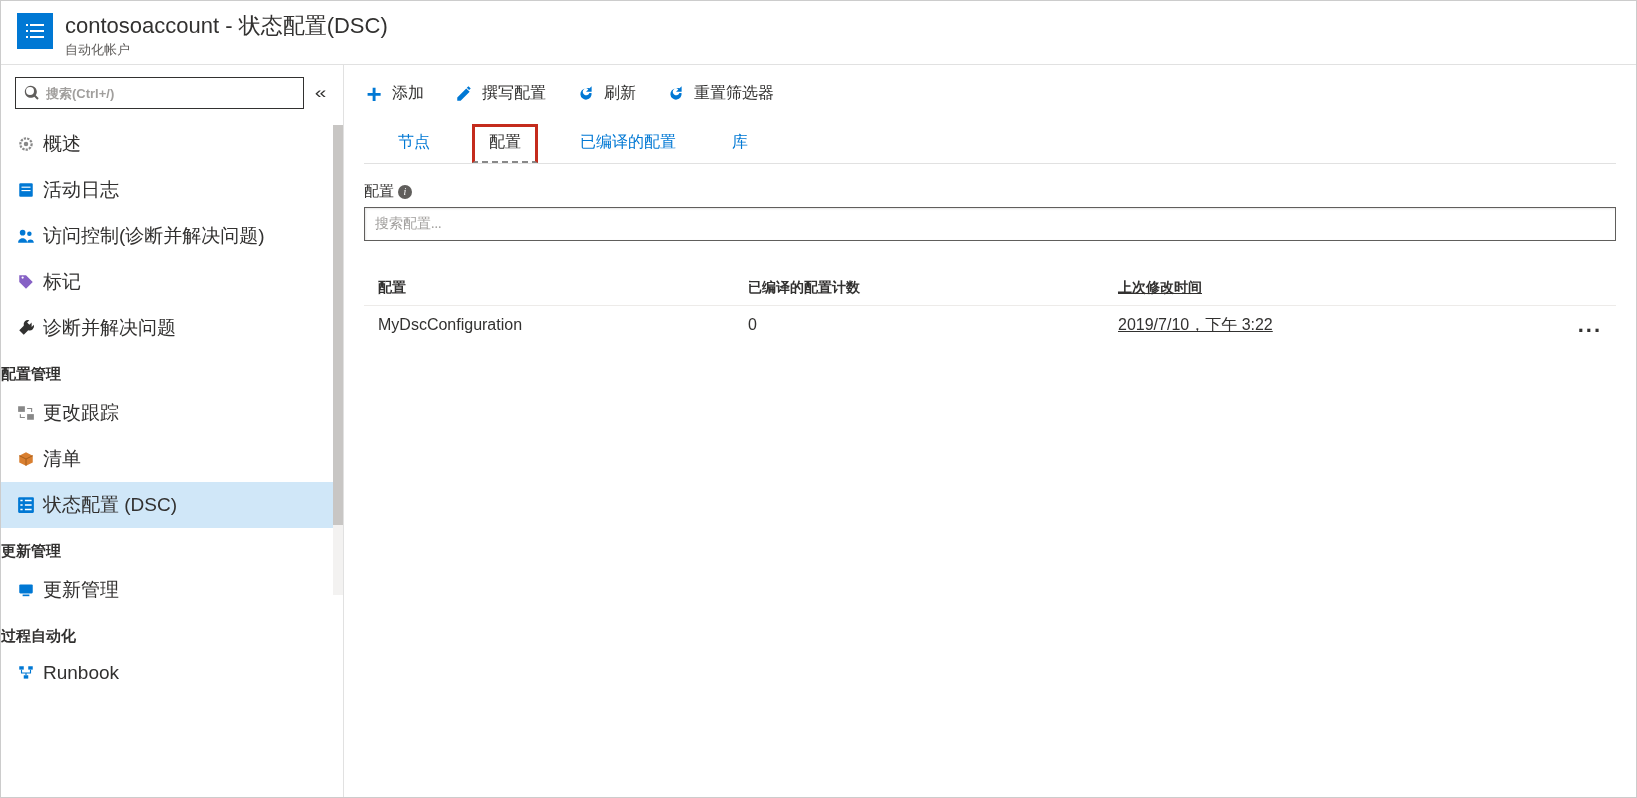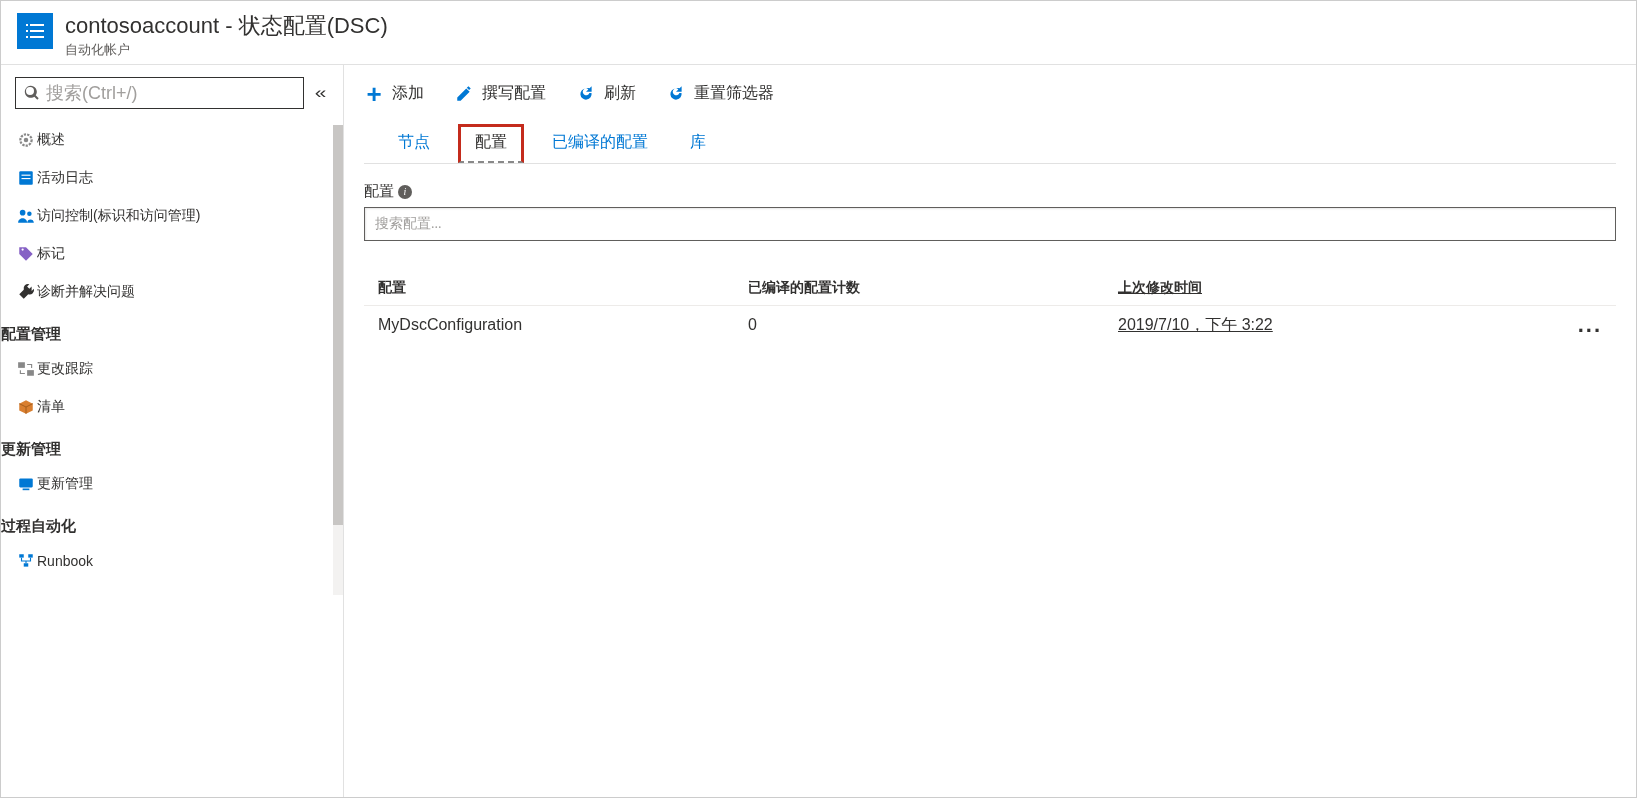--- a/index.html
+++ b/index.html
@@ -14,41 +14,41 @@
   .header-subtitle { font-size: 13px; color: #605e5c; }
   
   
   .main { display: flex; height: calc(798px - 64px); }
   
   
   .sidebar { width: 343px; border-right: 1px solid #e1e1e1; display: flex; flex-direction: column; position: relative; overflow-y: auto; }
   .sidebar-top { display: flex; align-items: center; padding: 12px 14px; gap: 8px; }
   .search-box { flex: 1; display: flex; align-items: center; border: 1px solid #323130; height: 32px; padding: 0 8px; }
   .search-box svg { width: 16px; height: 16px; fill: #605e5c; margin-right: 6px; flex-shrink: 0; }
-  .search-box input { border: none; outline: none; font-size: 18px; flex: 1; color: #8b5cf6; }
+  .search-box input { border: none; outline: none; font-size: 13px; flex: 1; color: #8b5cf6; font-weight: bold; }
   .search-box input::placeholder { color: #a19f9d; }
   .collapse-btn { font-size: 16px; color: #323130; cursor: pointer; padding: 4px; transform: scaleX(1.3); }
   
-  .nav-item { display: flex; align-items: center; padding: 10px 16px; cursor: pointer; gap: 2px; font-size: 14px; }
+  .nav-item { display: flex; align-items: center; padding: 10px 16px; cursor: pointer; gap: 8px; font-size: 19px; }
   .nav-item.selected { background: #d0e7f8; }
   .nav-item-icon { width: 18px; height: 18px; display: flex; align-items: center; justify-content: center; flex-shrink: 0; }
   .nav-section { padding: 14px 16px 6px 0; font-size: 15px; font-weight: 600; color: #323130; }
   
   .scrollbar-track { position: absolute; right: 0; top: 60px; width: 10px; height: 470px; background: #f3f2f1; }
   .scrollbar-thumb { width: 100%; height: 400px; background: #c8c6c4; }
   
   
   .content { flex: 1; display: flex; flex-direction: column; padding: 14px 20px; }
   .toolbar { display: flex; gap: 30px; padding: 4px 0 14px 0; }
   .toolbar-btn { display: flex; align-items: center; gap: 8px; cursor: pointer; color: #323130; font-size: 16px; }
   .toolbar-btn .ticon { color: #0078d4; width: 20px; height: 20px; display: flex; align-items: center; justify-content: center; }
   .toolbar-btn .ticon svg { width: 18px; height: 18px; fill: #0078d4; }
   .plus-icon { font-size: 26px; font-weight: 600; line-height: 1; }
   
-  .tabs { display: flex; gap: 14px; border-bottom: 1px solid #e1e1e1; padding: 6px 20px 0 20px; }
+  .tabs { display: flex; gap: 28px; border-bottom: 1px solid #e1e1e1; padding: 6px 20px 0 20px; }
   .tab { padding: 8px 14px 10px 14px; cursor: pointer; color: #0078d4; font-size: 16px; position: relative; }
   .tab.active { color: #323130; border: 3px solid #c42b1c; border-bottom: 2px dashed #888; padding: 5px 14px 8px 14px; font-weight: 400; }
   
   .section-label { margin-top: 18px; font-size: 15px; color: #323130; display: flex; align-items: center; gap: 4px; }
   .info-icon { width: 14px; height: 14px; border-radius: 50%; background: #605e5c; color: #fff; font-size: 10px; display: inline-flex; align-items: center; justify-content: center; font-style: italic; font-family: serif; }
   
   .config-search { margin-top: 6px; border: 1px solid #605e5c; height: 34px; display: flex; align-items: center; padding: 0 10px; box-shadow: inset 1px 1px 2px rgba(0,0,0,0.1); }
   .config-search input { border: none; outline: none; flex: 1; font-size: 14px; font-family: Liberation Serif, serif; }
   .config-search input::placeholder { color: #a19f9d; }
   
@@ -109,21 +109,21 @@
       <span>活动日志</span>
     </div>
     <div class="nav-item">
       <span class="nav-item-icon">
           <svg viewBox="0 0 16 16" fill="#0078d4">
             <circle cx="5" cy="5" r="2.5"></circle>
             <circle cx="11" cy="6" r="2"></circle>
             <path d="M1 14c0-2.5 2-4 4-4s4 1.5 4 4H1zm8 0c0-2 1.5-3 3-3s3 1 3 3h-6z"></path>
           </svg>
         </span>
-      <span>访问控制(标识和访问管理)</span>
+      <span>访问控制(诊断并解决问题)</span>
     </div>
     <div class="nav-item">
       <span class="nav-item-icon">
           <svg viewBox="0 0 16 16" fill="#8661c5">
             <path d="M2 2h6l6 6-6 6-6-6V2zm3 3a1 1 0 100-2 1 1 0 000 2z"></path>
           </svg>
         </span>
       <span>标记</span>
     </div>
     <div class="nav-item">
@@ -147,20 +147,29 @@
       <span>更改跟踪</span>
     </div>
     <div class="nav-item">
       <span class="nav-item-icon">
           <svg viewBox="0 0 16 16" fill="#d97f30">
             <path d="M2 5l6-3 6 3v6l-6 3-6-3V5z"></path>
             <path d="M2 5l6 3 6-3M8 8v6" stroke="#a05a1a" stroke-width="0.8" fill="none"></path>
           </svg>
         </span>
       <span>清单</span>
+    </div>
+    <div class="nav-item selected">
+      <span class="nav-item-icon">
+          <svg viewBox="0 0 16 16" fill="#0078d4">
+            <rect x="1" y="1" width="14" height="14" rx="1"></rect>
+            <path d="M3 4h2M3 8h2M3 12h2M7 4h6M7 8h6M7 12h6" stroke="#fff" stroke-width="1.2"></path>
+          </svg>
+        </span>
+      <span>状态配置 (DSC)</span>
     </div>
 
     <div class="nav-section">更新管理</div>
     <div class="nav-item">
       <span class="nav-item-icon">
           <svg viewBox="0 0 16 16" fill="#0078d4">
             <rect x="2" y="3" width="12" height="8" rx="1"></rect>
             <rect x="5" y="12" width="6" height="1.5"></rect>
           </svg>
         </span>

